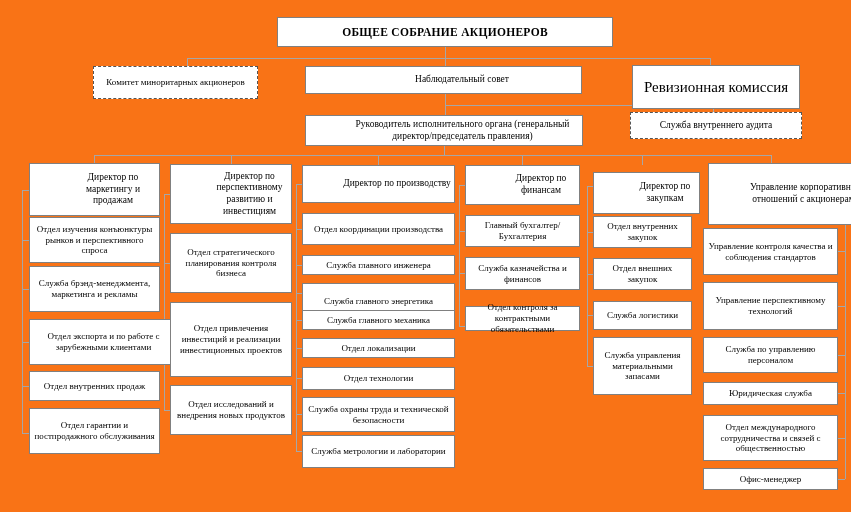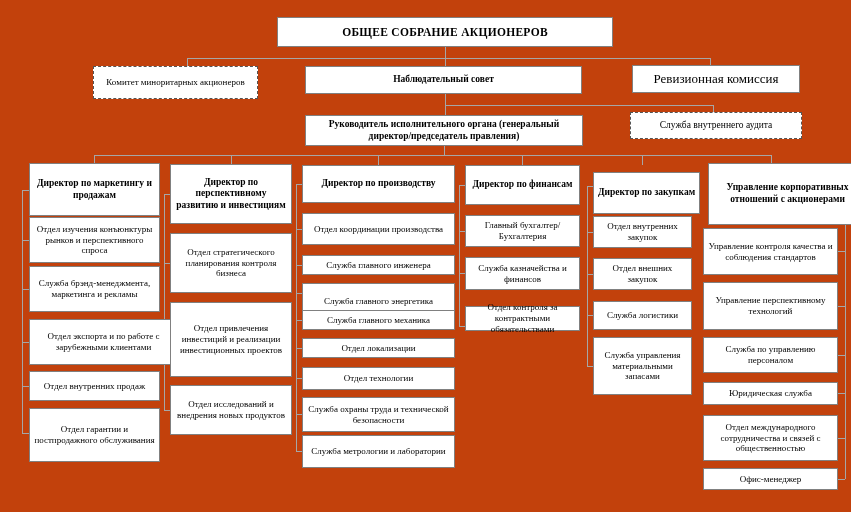--- a/index.html
+++ b/index.html
@@ -1,27 +1,27 @@
 <!DOCTYPE html>
 <html><head>
 <meta charset="utf-8">
 <style>
   html,body{margin:0;padding:0;background:#ffffff;}
   #stage{
-    position:relative;width:851px;height:512px;background:#c2410c;
+    position:relative;width:851px;height:512px;background:#f97316;
     font-family:"Liberation Serif","DejaVu Serif",serif;color:#000;
     overflow:hidden;
   }
   .box{
     position:absolute;box-sizing:border-box;background:#fff;
     border:1px solid #808080;
     display:flex;align-items:center;justify-content:center;
     text-align:center;font-size:9px;line-height:1.22;padding:1px 3px;
   }
-  .hdr{font-weight:bold;font-size:9.5px;}
+  .hdr{font-weight:normal;font-size:9.5px;padding-left:40px;}
   .dashed{border:1px dashed #555;}
   .title{font-weight:bold;font-size:11.5px;letter-spacing:.3px;}
   #wires{position:absolute;left:0;top:0;width:851px;height:512px;}
 </style>
 </head>
 <body>
 
 <div id="stage">
 
   <svg id="wires" viewBox="0 0 851 512">
@@ -33,32 +33,32 @@
          M593 186 H587 V366 M587 232 H593 M587 274 H593 M587 315 H593 M587 366 H593
          M838 194 H845 V479 M845 251 H838 M845 306 H838 M845 355 H838 M845 393 H838 M845 438 H838 M845 479 H838"></path>
   </svg>
 
   <div class="box title" style="left:277px;top:17px;width:336px;height:30px">ОБЩЕЕ СОБРАНИЕ АКЦИОНЕРОВ</div>
 
   <div class="box dashed" style="left:93px;top:66px;width:165px;height:33px">Комитет миноритарных акционеров</div>
 
   <div class="box hdr" style="left:305px;top:66px;width:277px;height:28px">Наблюдательный совет</div>
 
-  <div class="box" style="left:632px;top:65px;width:168px;height:28px;font-size:13px">Ревизионная комиссия</div>
+  <div class="box" style="left:632px;top:65px;width:168px;height:44px;font-size:15px">Ревизионная комиссия</div>
 
   <div class="box hdr" style="left:305px;top:115px;width:278px;height:31px">Руководитель исполнительного органа (генеральный директор/председатель правления)</div>
 
   <div class="box dashed" style="left:630px;top:112px;width:172px;height:27px;font-size:9.5px">Служба внутреннего аудита</div>
 
   <div class="box hdr" style="left:29px;top:163px;width:131px;height:53px">Директор по маркетингу и продажам</div>
   <div class="box" style="left:29px;top:217px;width:131px;height:46px">Отдел изучения конъюнктуры рынков и перспективного спроса</div>
   <div class="box" style="left:29px;top:266px;width:131px;height:46px">Служба брэнд-менеджмента, маркетинга и рекламы</div>
   <div class="box" style="left:29px;top:319px;width:149px;height:46px">Отдел экспорта и по работе с зарубежными клиентами</div>
   <div class="box" style="left:29px;top:371px;width:131px;height:30px">Отдел внутренних продаж</div>
-  <div class="box" style="left:29px;top:408px;width:131px;height:54px">Отдел гарантии и постпродажного обслуживания</div>
+  <div class="box" style="left:29px;top:408px;width:131px;height:46px">Отдел гарантии и постпродажного обслуживания</div>
 
   <div class="box hdr" style="left:170px;top:164px;width:122px;height:60px">Директор по перспективному развитию и инвестициям</div>
   <div class="box" style="left:170px;top:233px;width:122px;height:60px">Отдел стратегического планирования контроля бизнеса</div>
   <div class="box" style="left:170px;top:302px;width:122px;height:75px">Отдел привлечения инвестиций и реализации инвестиционных проектов</div>
   <div class="box" style="left:170px;top:385px;width:122px;height:50px">Отдел исследований и внедрения новых продуктов</div>
 
   <div class="box hdr" style="left:302px;top:165px;width:153px;height:38px">Директор по производству</div>
   <div class="box" style="left:302px;top:213px;width:153px;height:32px">Отдел координации производства</div>
   <div class="box" style="left:302px;top:255px;width:153px;height:20px">Служба главного инженера</div>
   <div class="box" style="left:302px;top:283px;width:153px;height:36px">Служба главного энергетика</div>

